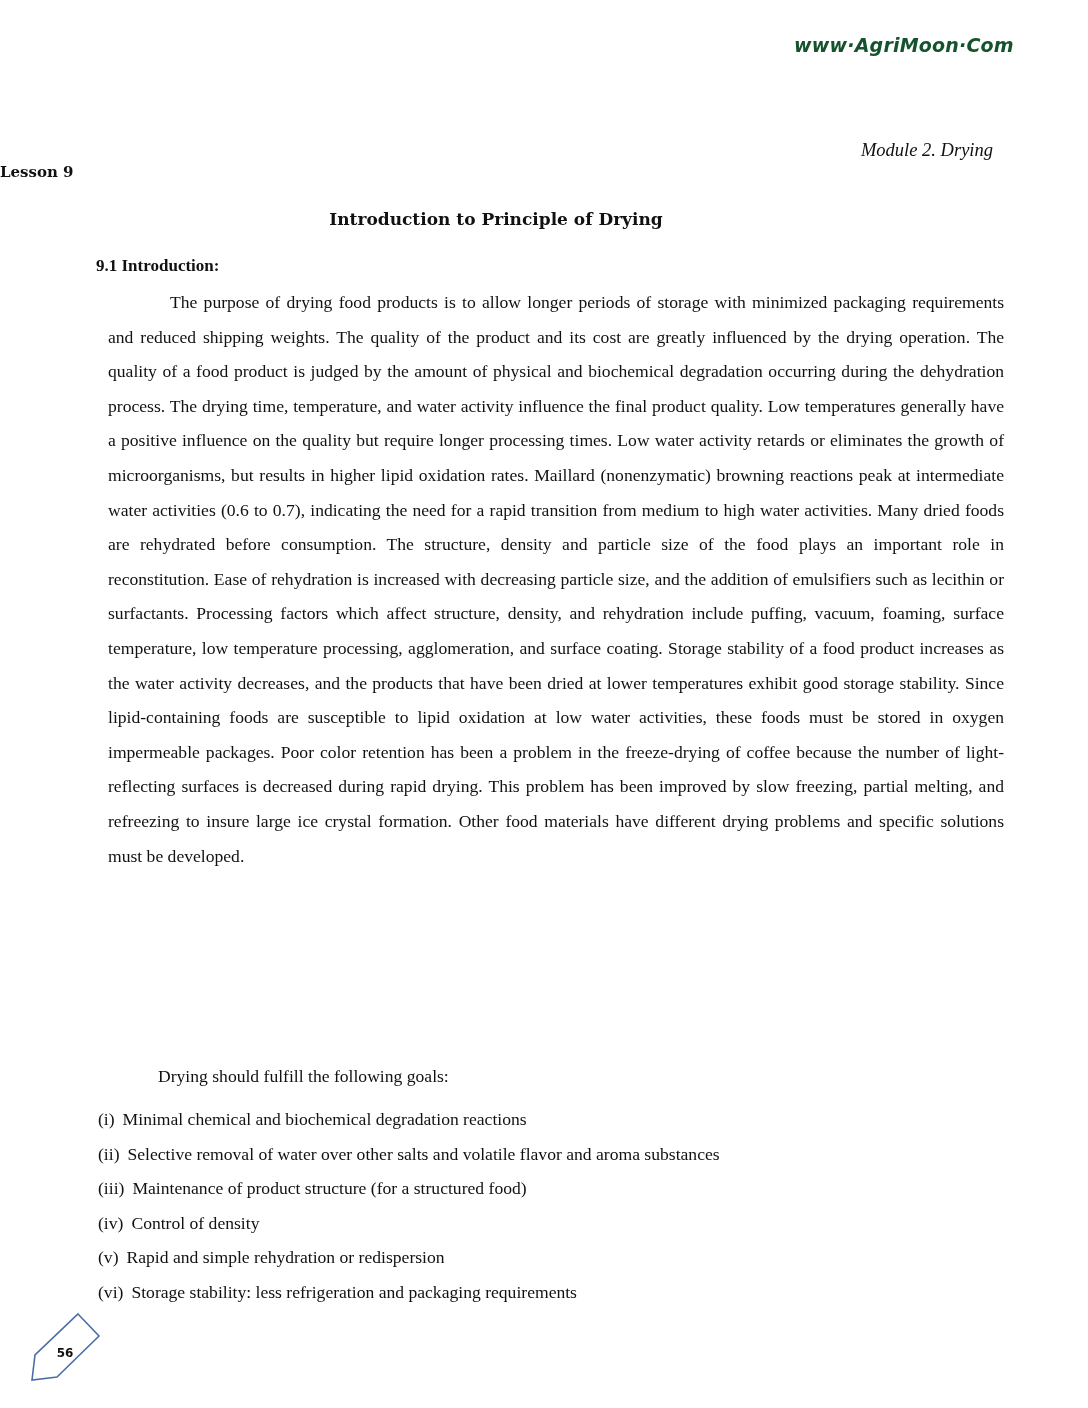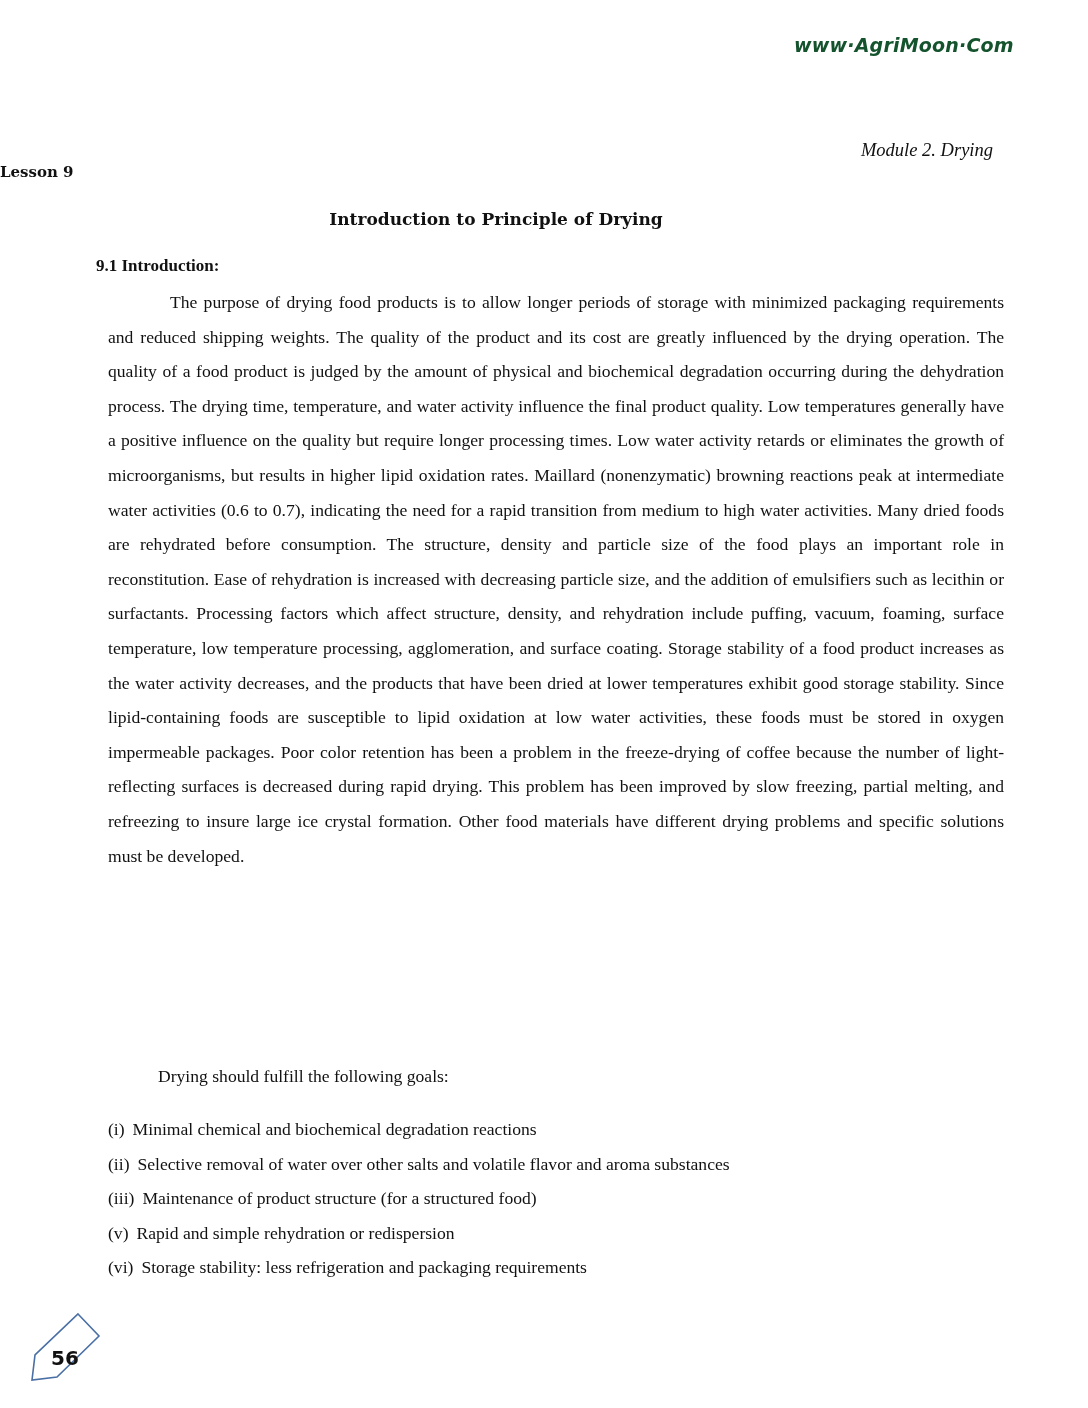--- a/index.html
+++ b/index.html
@@ -13,43 +13,44 @@
   .lesson { position: absolute; top: 163px; left: 0; width: 1004px; text-align: left;
             font-weight: bold; font-size: 15px; }
   .title { position: absolute; top: 209px; left: 0; width: 992px; text-align: center;
            font-weight: bold; font-size: 17px; }
   .section { position: absolute; top: 256px; left: 96px; font-weight: bold; font-size: 17px; font-family: Liberation Serif, serif; }
   .para { position: absolute; top: 273px; left: 96px; width: 896px; font-size: 17.6px;
           line-height: 34.6px; text-align: justify; text-indent: 62px; margin: 12px;
           font-family: "Liberation Serif", serif; }
   .goals-intro { position: absolute; top: 1066px; left: 158px; font-size: 17.6px;
                  font-family: "Liberation Serif", serif; }
-  .goals { position: absolute; top: 1100px; left: 96px; margin: 12px; padding: 0; list-style: none;
+  .goals { position: absolute; top: 1100px; left: 96px; margin: 2px; padding: 0; list-style: none;
            font-family: "Liberation Serif", serif; font-size: 17.6px; }
   .goals li { height: 34.6px; line-height: 34.6px; white-space: nowrap; }
   .goals .num { display: inline-block; margin-right: 8px; }
   .page-badge { position: absolute; left: 30px; top: 1310px; width: 80px; height: 80px; }
   .page-num { position: absolute; left: 50px; top: 1346px; width: 30px; text-align: center;
-              font-family: "DejaVu Sans", sans-serif; font-weight: bold; font-size: 20px; color: #111; }
+              font-family: "DejaVu Sans", sans-serif; font-weight: bold; font-size: 12px; color: #111; }
 </style>
 </head>
 <body>
 
 <div class="watermark">www·AgriMoon·Com</div>
 <div class="module">Module 2. Drying</div>
 <div class="lesson">Lesson 9</div>
 <div class="title">Introduction to Principle of Drying</div>
 <div class="section">9.1 Introduction:</div>
 <p class="para">The purpose of drying food products is to allow longer periods of storage with minimized packaging requirements and reduced shipping weights. The quality of the product and its cost are greatly influenced by the drying operation. The quality of a food product is judged by the amount of physical and biochemical degradation occurring during the dehydration process. The drying time, temperature, and water activity influence the final product quality. Low temperatures generally have a positive influence on the quality but require longer processing times. Low water activity retards or eliminates the growth of microorganisms, but results in higher lipid oxidation rates. Maillard (nonenzymatic) browning reactions peak at intermediate water activities (0.6 to 0.7), indicating the need for a rapid transition from medium to high water activities. Many dried foods are rehydrated before consumption. The structure, density and particle size of the food plays an important role in reconstitution. Ease of rehydration is increased with decreasing particle size, and the addition of emulsifiers such as lecithin or surfactants. Processing factors which affect structure, density, and rehydration include puffing, vacuum, foaming, surface temperature, low temperature processing, agglomeration, and surface coating. Storage stability of a food product increases as the water activity decreases, and the products that have been dried at lower temperatures exhibit good storage stability. Since lipid-containing foods are susceptible to lipid oxidation at low water activities, these foods must be stored in oxygen impermeable packages. Poor color retention has been a problem in the freeze-drying of coffee because the number of light-reflecting surfaces is decreased during rapid drying. This problem has been improved by slow freezing, partial melting, and refreezing to insure large ice crystal formation. Other food materials have different drying problems and specific solutions must be developed.</p>
 <div class="goals-intro">Drying should fulfill the following goals:</div>
 
 <ul class="goals">
   <li><span class="num">(i)</span><span>Minimal chemical and biochemical degradation reactions</span></li>
   <li><span class="num">(ii)</span><span>Selective removal of water over other salts and volatile flavor and aroma substances</span></li>
   <li><span class="num">(iii)</span><span>Maintenance of product structure (for a structured food)</span></li>
+  <li><span class="num">(iv)</span><span>Control of density</span></li>
   <li><span class="num">(v)</span><span>Rapid and simple rehydration or redispersion</span></li>
   <li><span class="num">(vi)</span><span>Storage stability: less refrigeration and packaging requirements</span></li>
 </ul>
 
 <svg class="page-badge" viewBox="0 0 80 80">
   <polygon points="48,4 69,26 27,67 2,70 5,45" fill="none" stroke="#4a6fa5" stroke-width="1.6"></polygon>
 </svg>
 <div class="page-num">56</div>
 
 </body></html>

